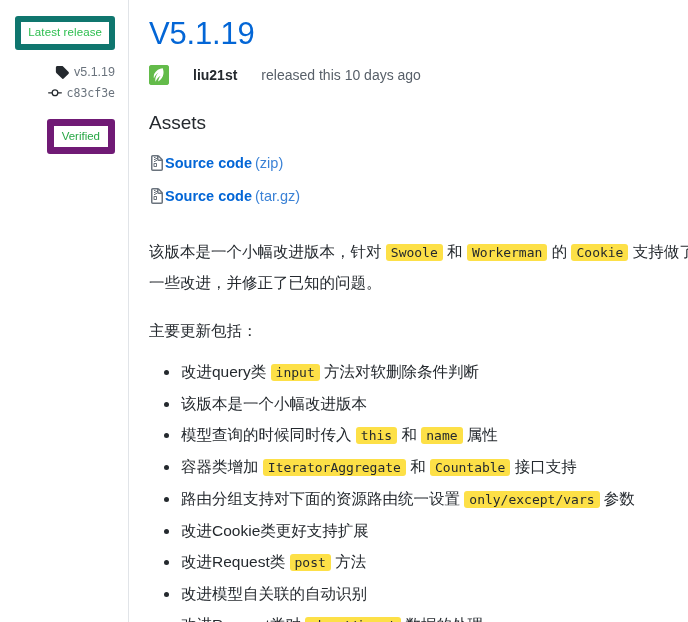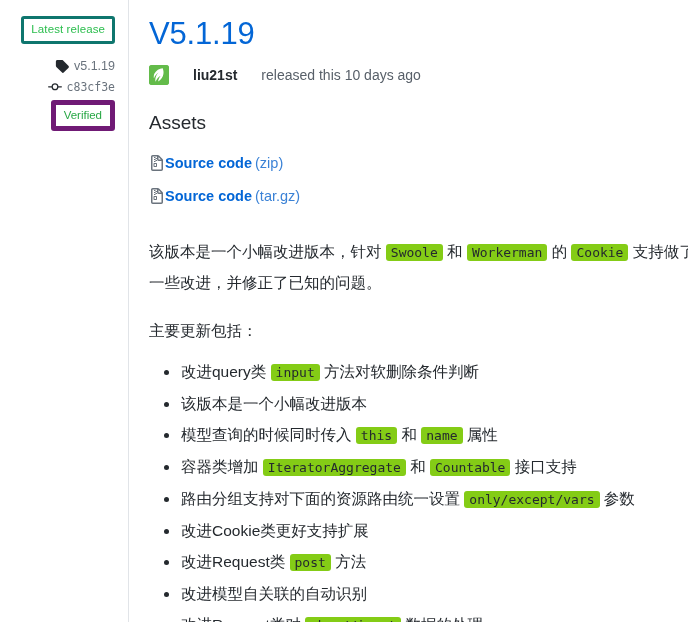--- a/index.html
+++ b/index.html
@@ -37,21 +37,21 @@
     position: absolute;
     top: 0;
     right: 0;
     width: 1px;
     height: 622px;
     background: #e1e4e8;
   }
 
   .latest-badge {
     display: inline-block;
-    border: 3px solid #0f766e;
+    border: 6px solid #0f766e;
     color: #2cbe4e;
     border-radius: 3px;
     font-size: 11.5px;
     line-height: 1;
     padding: 5px 7px 5px 7px;
     font-weight: 400;
     letter-spacing: 0.1px;
     white-space: nowrap;
   }
 
@@ -86,22 +86,22 @@
     align-items: center;
     justify-content: center;
     width: 14px;
     height: 14px;
     flex: 0 0 14px;
   }
   .meta-icon svg { display: block; fill: #24292e; }
 
   .verified-badge {
     display: inline-block;
-    margin-top: 0;
-    border: 5px solid #701a75;
+    margin-top: 13px;
+    border: 7px solid #701a75;
     border-radius: 3px;
     color: #28a745;
     background: #fff;
     font-size: 11.5px;
     line-height: 1;
     padding: 5px 8px;
     white-space: nowrap;
   }
 
   
@@ -198,21 +198,21 @@
   .body-copy p {
     margin: 0 0 10px 0;
     white-space: nowrap;
   }
   .body-copy p.wrapline {
     white-space: normal;
     width: 560px;
   }
 
   code.inline {
-    background: #84cc16;
+    background: #fde047;
     border-radius: 3px;
     padding: 1px 5px;
     font-family: "DejaVu Sans Mono", "Liberation Mono", monospace;
     font-size: 13px;
     color: #24292e;
   }
 
   .change-list {
     margin: 8px 0 0 0;
     padding-left: 32px;

